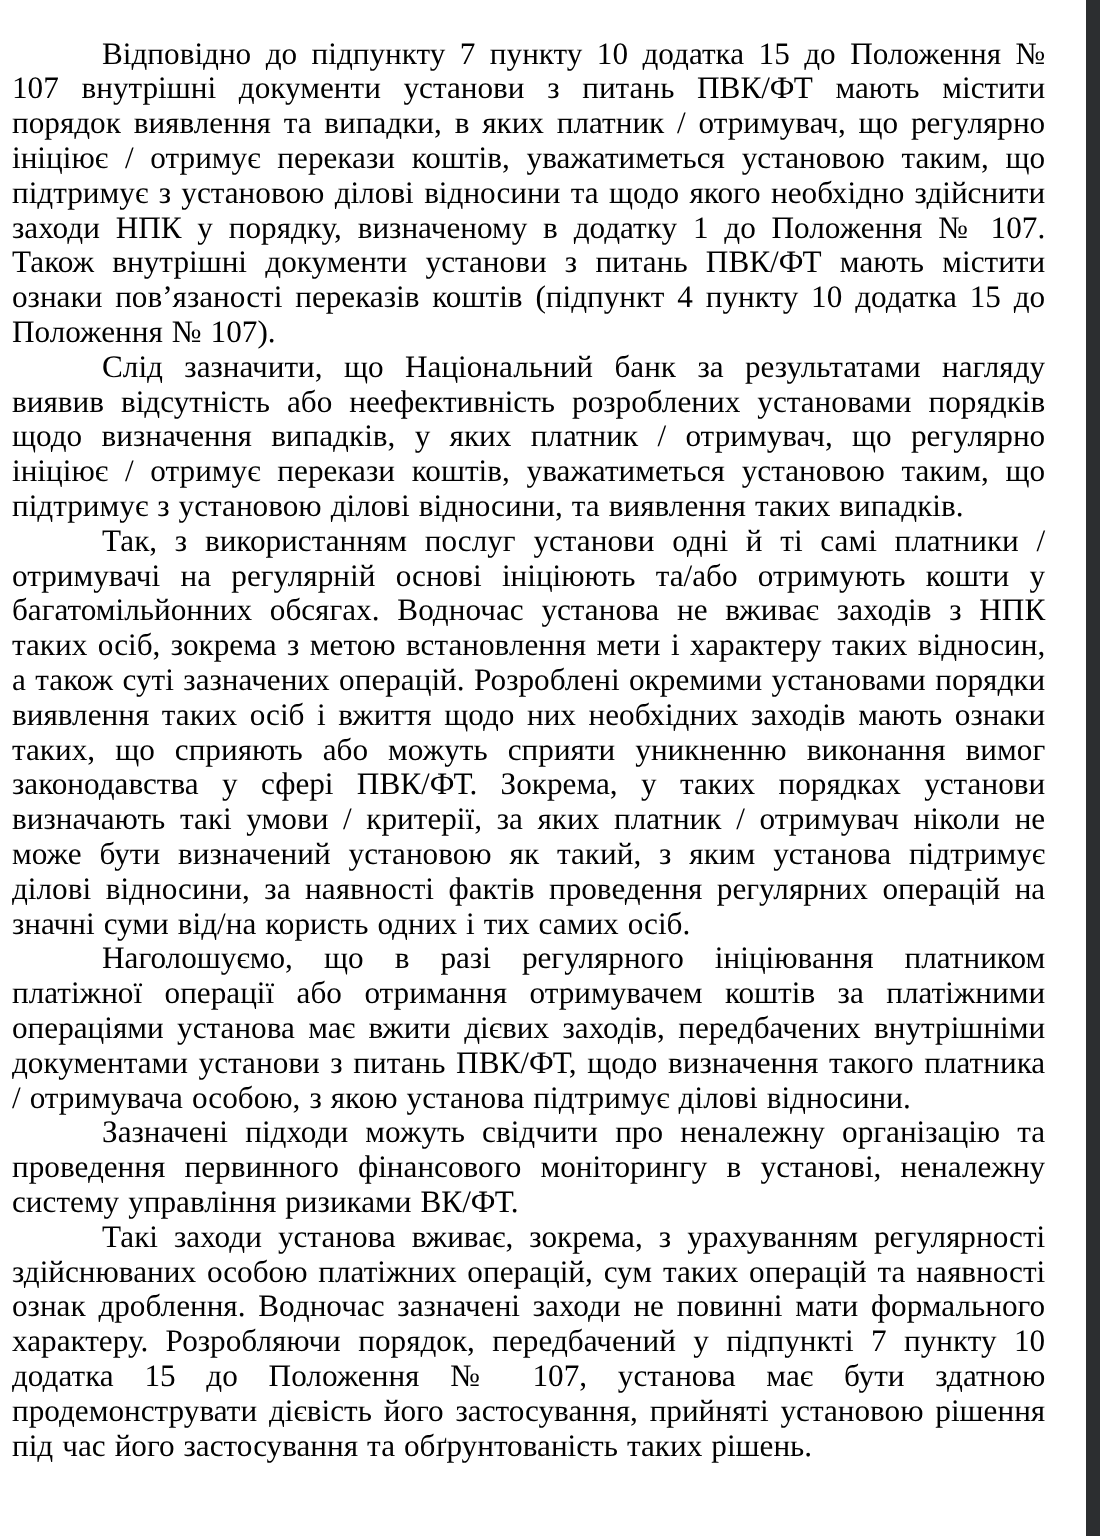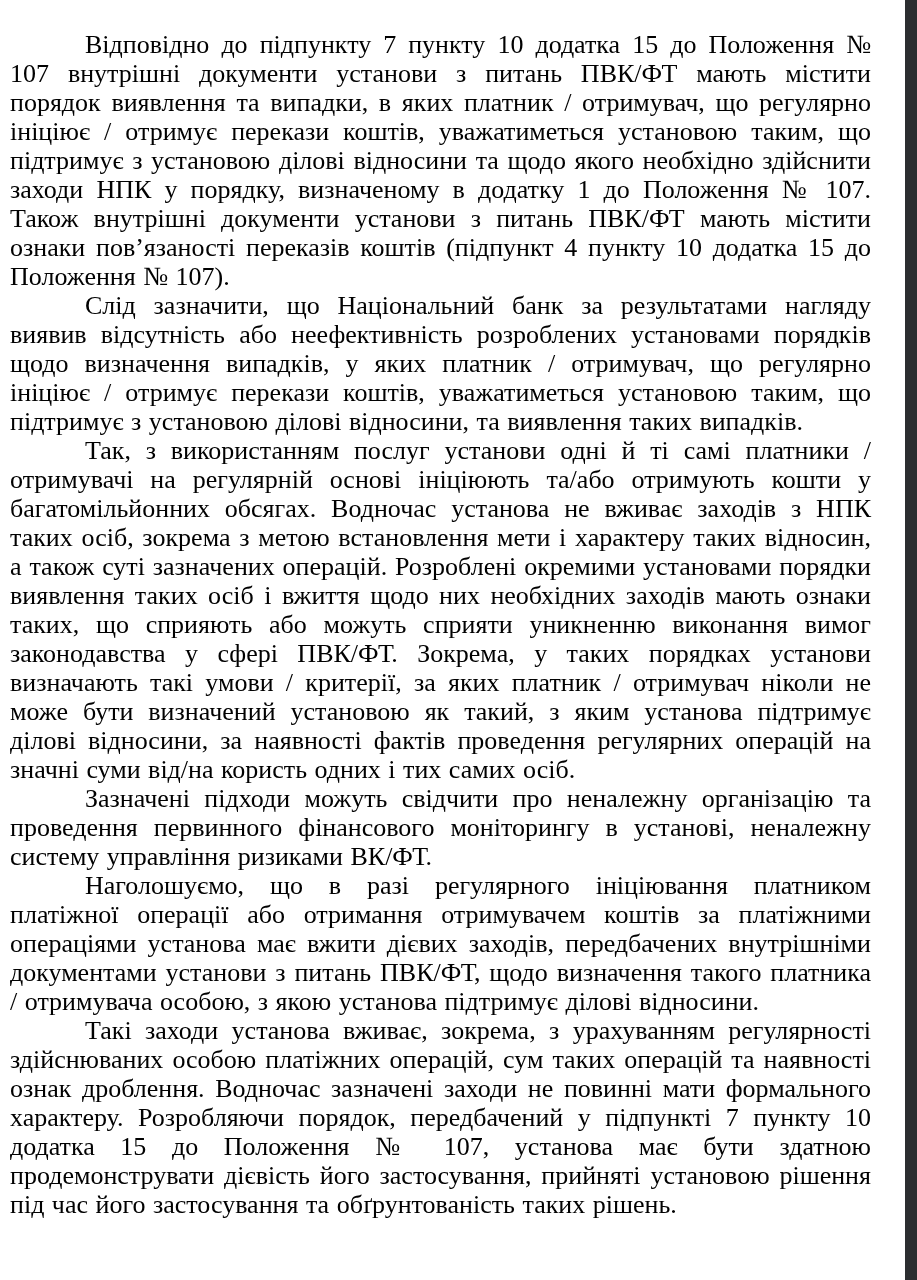--- a/index.html
+++ b/index.html
@@ -83,22 +83,22 @@
 </style>
 </head>
 <body>
 
 <div class="page-root">
 
   <main class="content">
     <p>Відповідно до підпункту 7 пункту 10 додатка 15 до Положення № 107 внутрішні документи установи з питань ПВК/ФТ мають містити порядок виявлення та випадки, в яких платник / отримувач, що регулярно ініціює / отримує перекази коштів, уважатиметься установою таким, що підтримує з установою ділові відносини та щодо якого необхідно здійснити заходи НПК у порядку, визначеному в додатку 1 до Положення № 107. Також внутрішні документи установи з питань ПВК/ФТ мають містити ознаки пов’язаності переказів коштів (підпункт 4 пункту 10 додатка 15 до Положення № 107).</p>
     <p>Слід зазначити, що Національний банк за результатами нагляду виявив відсутність або неефективність розроблених установами порядків щодо визначення випадків, у яких платник / отримувач, що регулярно ініціює / отримує перекази коштів, уважатиметься установою таким, що підтримує з установою ділові відносини, та виявлення таких випадків.</p>
     <p>Так, з використанням послуг установи одні й ті самі платники / отримувачі на регулярній основі ініціюють та/або отримують кошти у багатомільйонних обсягах. Водночас установа не вживає заходів з НПК таких осіб, зокрема з метою встановлення мети і характеру таких відносин, а також суті зазначених операцій. Розроблені окремими установами порядки виявлення таких осіб і вжиття щодо них необхідних заходів мають ознаки таких, що сприяють або можуть сприяти уникненню виконання вимог законодавства у сфері ПВК/ФТ. Зокрема, у таких порядках установи визначають такі умови / критерії, за яких платник / отримувач ніколи не може бути визначений установою як такий, з яким установа підтримує ділові відносини, за наявності фактів проведення регулярних операцій на значні суми від/на користь одних і тих самих осіб.</p>
+    <p>Наголошуємо, що в разі регулярного ініціювання платником платіжної операції або отримання отримувачем коштів за платіжними операціями установа має вжити дієвих заходів, передбачених внутрішніми документами установи з питань ПВК/ФТ, щодо визначення такого платника / отримувача особою, з якою установа підтримує ділові відносини.</p>
     <p>Зазначені підходи можуть свідчити про неналежну організацію та проведення первинного фінансового моніторингу в установі, неналежну систему управління ризиками ВК/ФТ.</p>
-    <p>Наголошуємо, що в разі регулярного ініціювання платником платіжної операції або отримання отримувачем коштів за платіжними операціями установа має вжити дієвих заходів, передбачених внутрішніми документами установи з питань ПВК/ФТ, щодо визначення такого платника / отримувача особою, з якою установа підтримує ділові відносини.</p>
     <p>Такі заходи установа вживає, зокрема, з урахуванням регулярності здійснюваних особою платіжних операцій, сум таких операцій та наявності ознак дроблення. Водночас зазначені заходи не повинні мати формального характеру. Розробляючи порядок, передбачений у підпункті 7 пункту 10 додатка 15 до Положення № 107, установа має бути здатною продемонструвати дієвість його застосування, прийняті установою рішення під час його застосування та обґрунтованість таких рішень.</p>
   </main>
 
   <footer class="footer">
     <svg class="barcode" width="56" height="20" viewBox="0 0 56 20" aria-hidden="true">
       <rect x="0" y="0" width="3" height="6" fill="#111"></rect>
       <rect x="4" y="2" width="2" height="8" fill="#111"></rect>
       <rect x="7" y="0" width="4" height="5" fill="#111"></rect>
       <rect x="12" y="1" width="2" height="9" fill="#111"></rect>
       <rect x="15" y="0" width="3" height="7" fill="#111"></rect>

